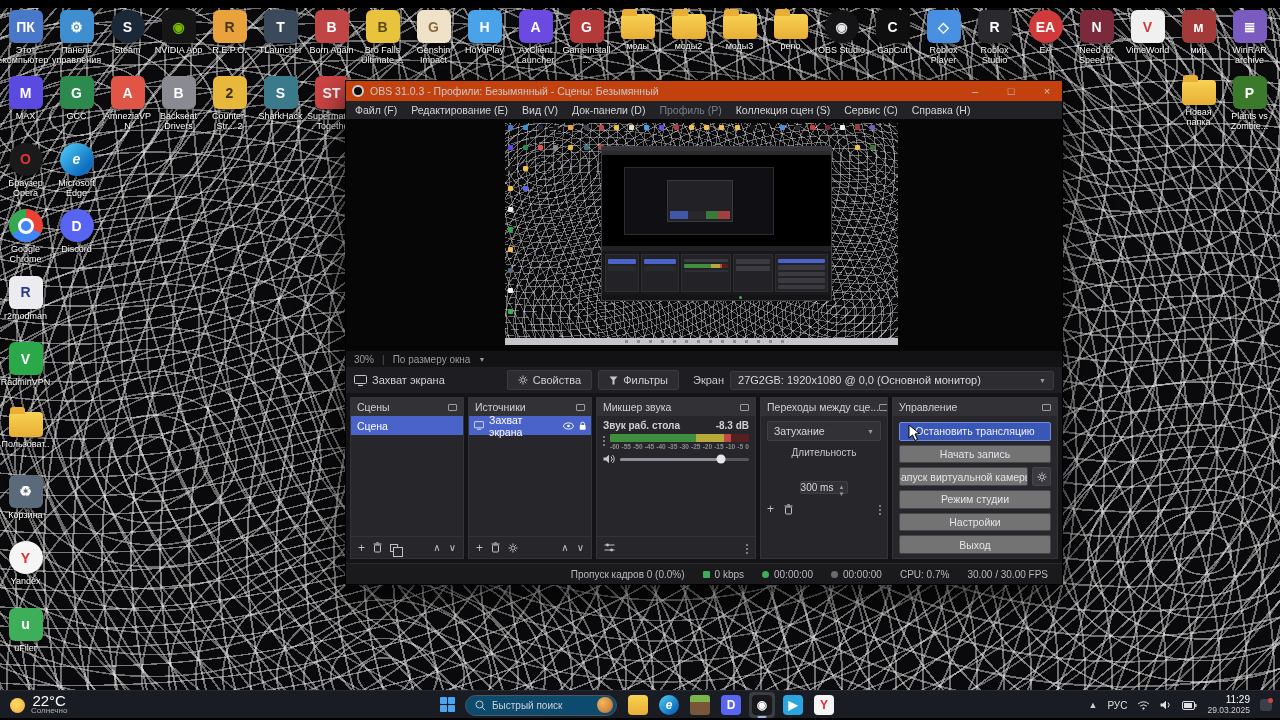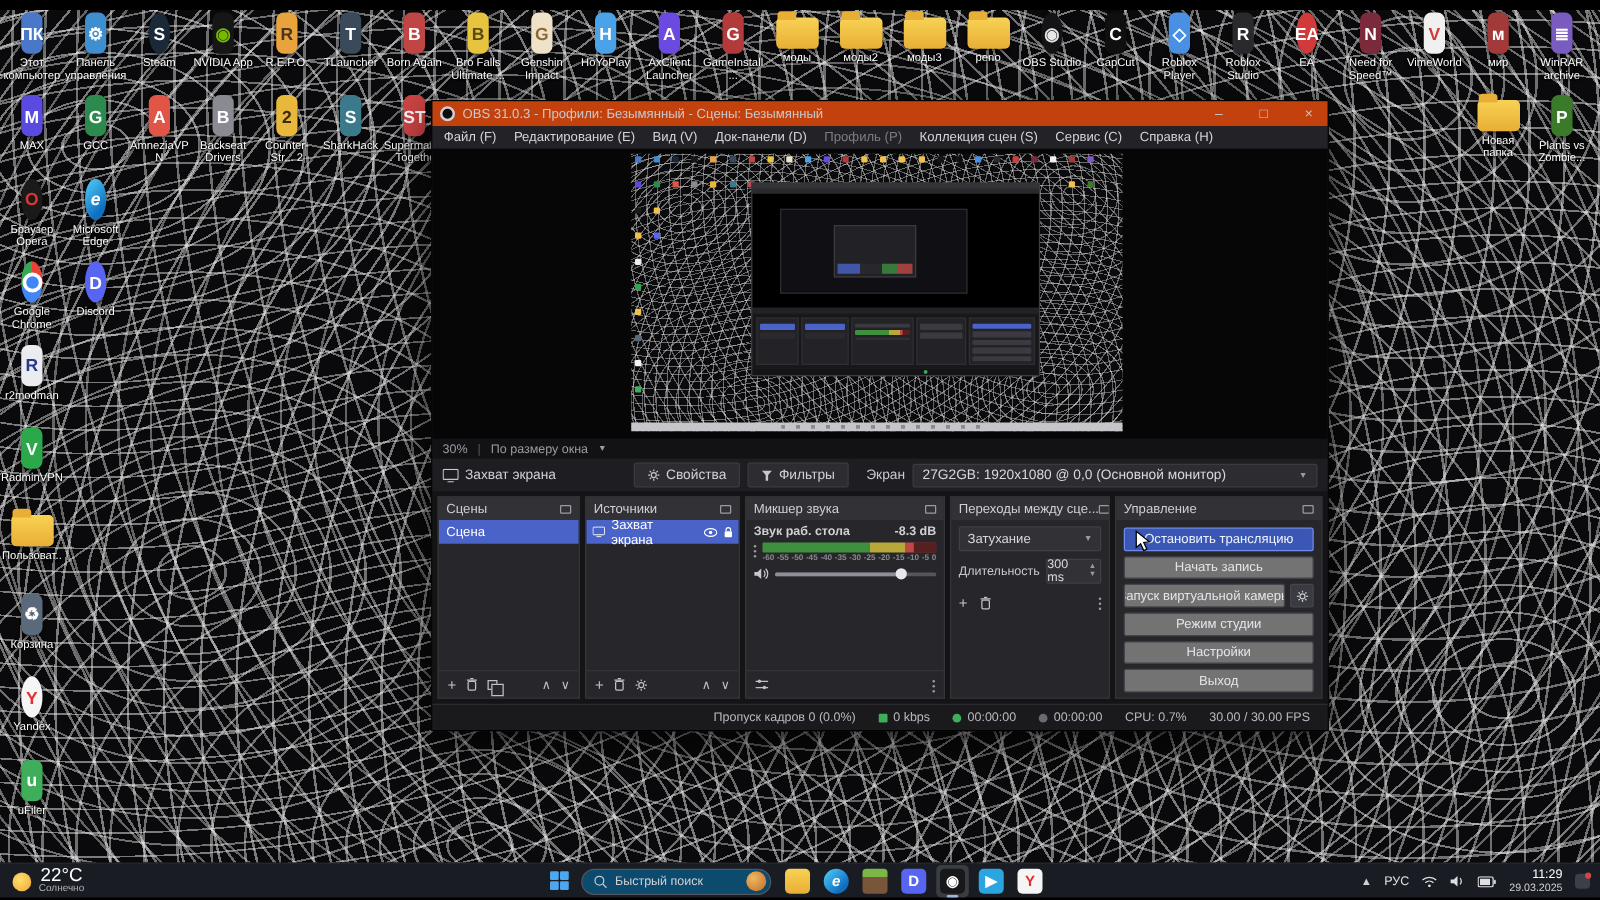--- a/index.html
+++ b/index.html
@@ -12,21 +12,21 @@
     background-image:
       repeating-radial-gradient(ellipse 620px 420px at 6% 16%, rgba(235,235,235,0) 0 26px, rgba(235,235,235,.5) 26px 28px),
       repeating-radial-gradient(ellipse 520px 500px at 88% 8%, rgba(235,235,235,0) 0 24px, rgba(235,235,235,.45) 24px 26px),
       repeating-radial-gradient(ellipse 700px 520px at 94% 80%, rgba(235,235,235,0) 0 27px, rgba(235,235,235,.5) 27px 29px),
       repeating-radial-gradient(ellipse 560px 400px at 30% 98%, rgba(235,235,235,0) 0 25px, rgba(235,235,235,.45) 25px 27px),
       repeating-radial-gradient(ellipse 420px 330px at 52% 48%, rgba(235,235,235,0) 0 24px, rgba(235,235,235,.4) 24px 26px),
       repeating-radial-gradient(ellipse 460px 360px at 12% 66%, rgba(235,235,235,0) 0 26px, rgba(235,235,235,.45) 26px 28px);
   }
 
   .dt-icon { position:absolute; width:51px; display:flex; flex-direction:column; align-items:center; gap:2px; }
-  .ic { width:17px; height:33px; border-radius:6px; display:flex; align-items:center; justify-content:center;
+  .ic { width:34px; height:33px; border-radius:6px; display:flex; align-items:center; justify-content:center;
         font-weight:bold; font-size:14px; color:#fff; box-shadow:0 1px 3px rgba(0,0,0,.65); }
   .ic.round { border-radius:50%; }
   .ic.folder { background:linear-gradient(#f8d254,#e8ae35); position:relative; border-radius:4px; margin-top:4px; height:25px; width:34px; }
   .ic.folder::before { content:""; position:absolute; top:-5px; left:1px; width:15px; height:7px; border-radius:3px 3px 0 0; background:#e8ae35; }
   .ic.chrome { border-radius:50%; background:conic-gradient(#ea4335 0 33%, #4285f4 0 66%, #34a853 0 100%); position:relative; }
   .ic.chrome::after { content:""; position:absolute; left:50%; top:50%; transform:translate(-50%,-50%); width:10px; height:10px; background:#4285f4; border:3px solid #fff; border-radius:50%; }
   .ic.edge { border-radius:50%; background:linear-gradient(135deg,#49c3f2 10%,#1070c0 75%); font-style:italic; }
   .lbl { font-size:9px; line-height:10px; color:#fff; text-align:center; width:50px; max-height:20px; overflow:hidden;
          word-break:break-word; text-shadow:0 1px 2px #000, 0 0 3px #000; }
 
@@ -96,21 +96,21 @@
   .meter { height:8px; background:linear-gradient(90deg,#3f8f3f 0 62%, #b8a83a 62% 82%, #c04848 82% 100%); border-radius:1px; position:relative; }
   .meter::after { content:""; position:absolute; right:0; top:0; bottom:0; width:13%; background:rgba(0,0,0,.55); }
   .ticks { display:flex; justify-content:space-between; font-size:6.5px; color:#8a8a92; margin-top:1px; }
   .slider-row { display:flex; align-items:center; gap:5px; margin-top:4px; }
   .slider { flex:1; height:3px; background:#55555c; border-radius:2px; position:relative; }
   .slider::before { content:""; position:absolute; left:0; top:0; bottom:0; width:78%; background:#8e8e98; border-radius:2px; }
   .slider::after { content:""; position:absolute; left:78%; top:50%; transform:translate(-50%,-50%); width:9px; height:9px; border-radius:50%; background:#e8e8ec; }
 
   .tr-body { padding:5px 6px; font-size:10px; color:#c8c8cc; }
   .dd { height:20px; background:#313136; border:1px solid #3f3f46; border-radius:2px; display:flex; align-items:center; justify-content:space-between; padding:0 6px; font-size:10.5px; color:#d8d8dc; }
-  .dur-row { display:flex; align-items:center; gap:5px; margin-top:6px; }
+  .dur-row { display:flex; align-items:center; gap:23px; margin-top:6px;flex-direction:column; }
   .spin { flex:1; height:20px; background:#313136; border:1px solid #3f3f46; border-radius:2px; display:flex; align-items:center; justify-content:flex-end; padding-right:14px; position:relative; color:#d8d8dc; }
   .spin-arr { position:absolute; right:3px; top:2px; display:flex; flex-direction:column; font-size:6px; line-height:7px; color:#9a9aa0; }
   .tr-tools { display:flex; gap:10px; margin-top:8px; align-items:center; font-size:12px; color:#c0c0c8; }
 
   .ctl-body { padding:2px 6px 4px; display:flex; flex-direction:column; }
   .cbtn { height:19px; background:#737373; border:1px solid #45454c; border-radius:2px; color:#e4e4e8; font-size:10.5px;
           display:flex; align-items:center; justify-content:center; margin-top:4px; white-space:nowrap; overflow:hidden; }
   .cbtn.primary { background:#3a57b5; border-color:#6e8ce8; color:#eef2ff; }
   .vc-row { display:flex; gap:4px; margin-top:4px; }
   .vc-row .cbtn { flex:1; margin-top:0; }

